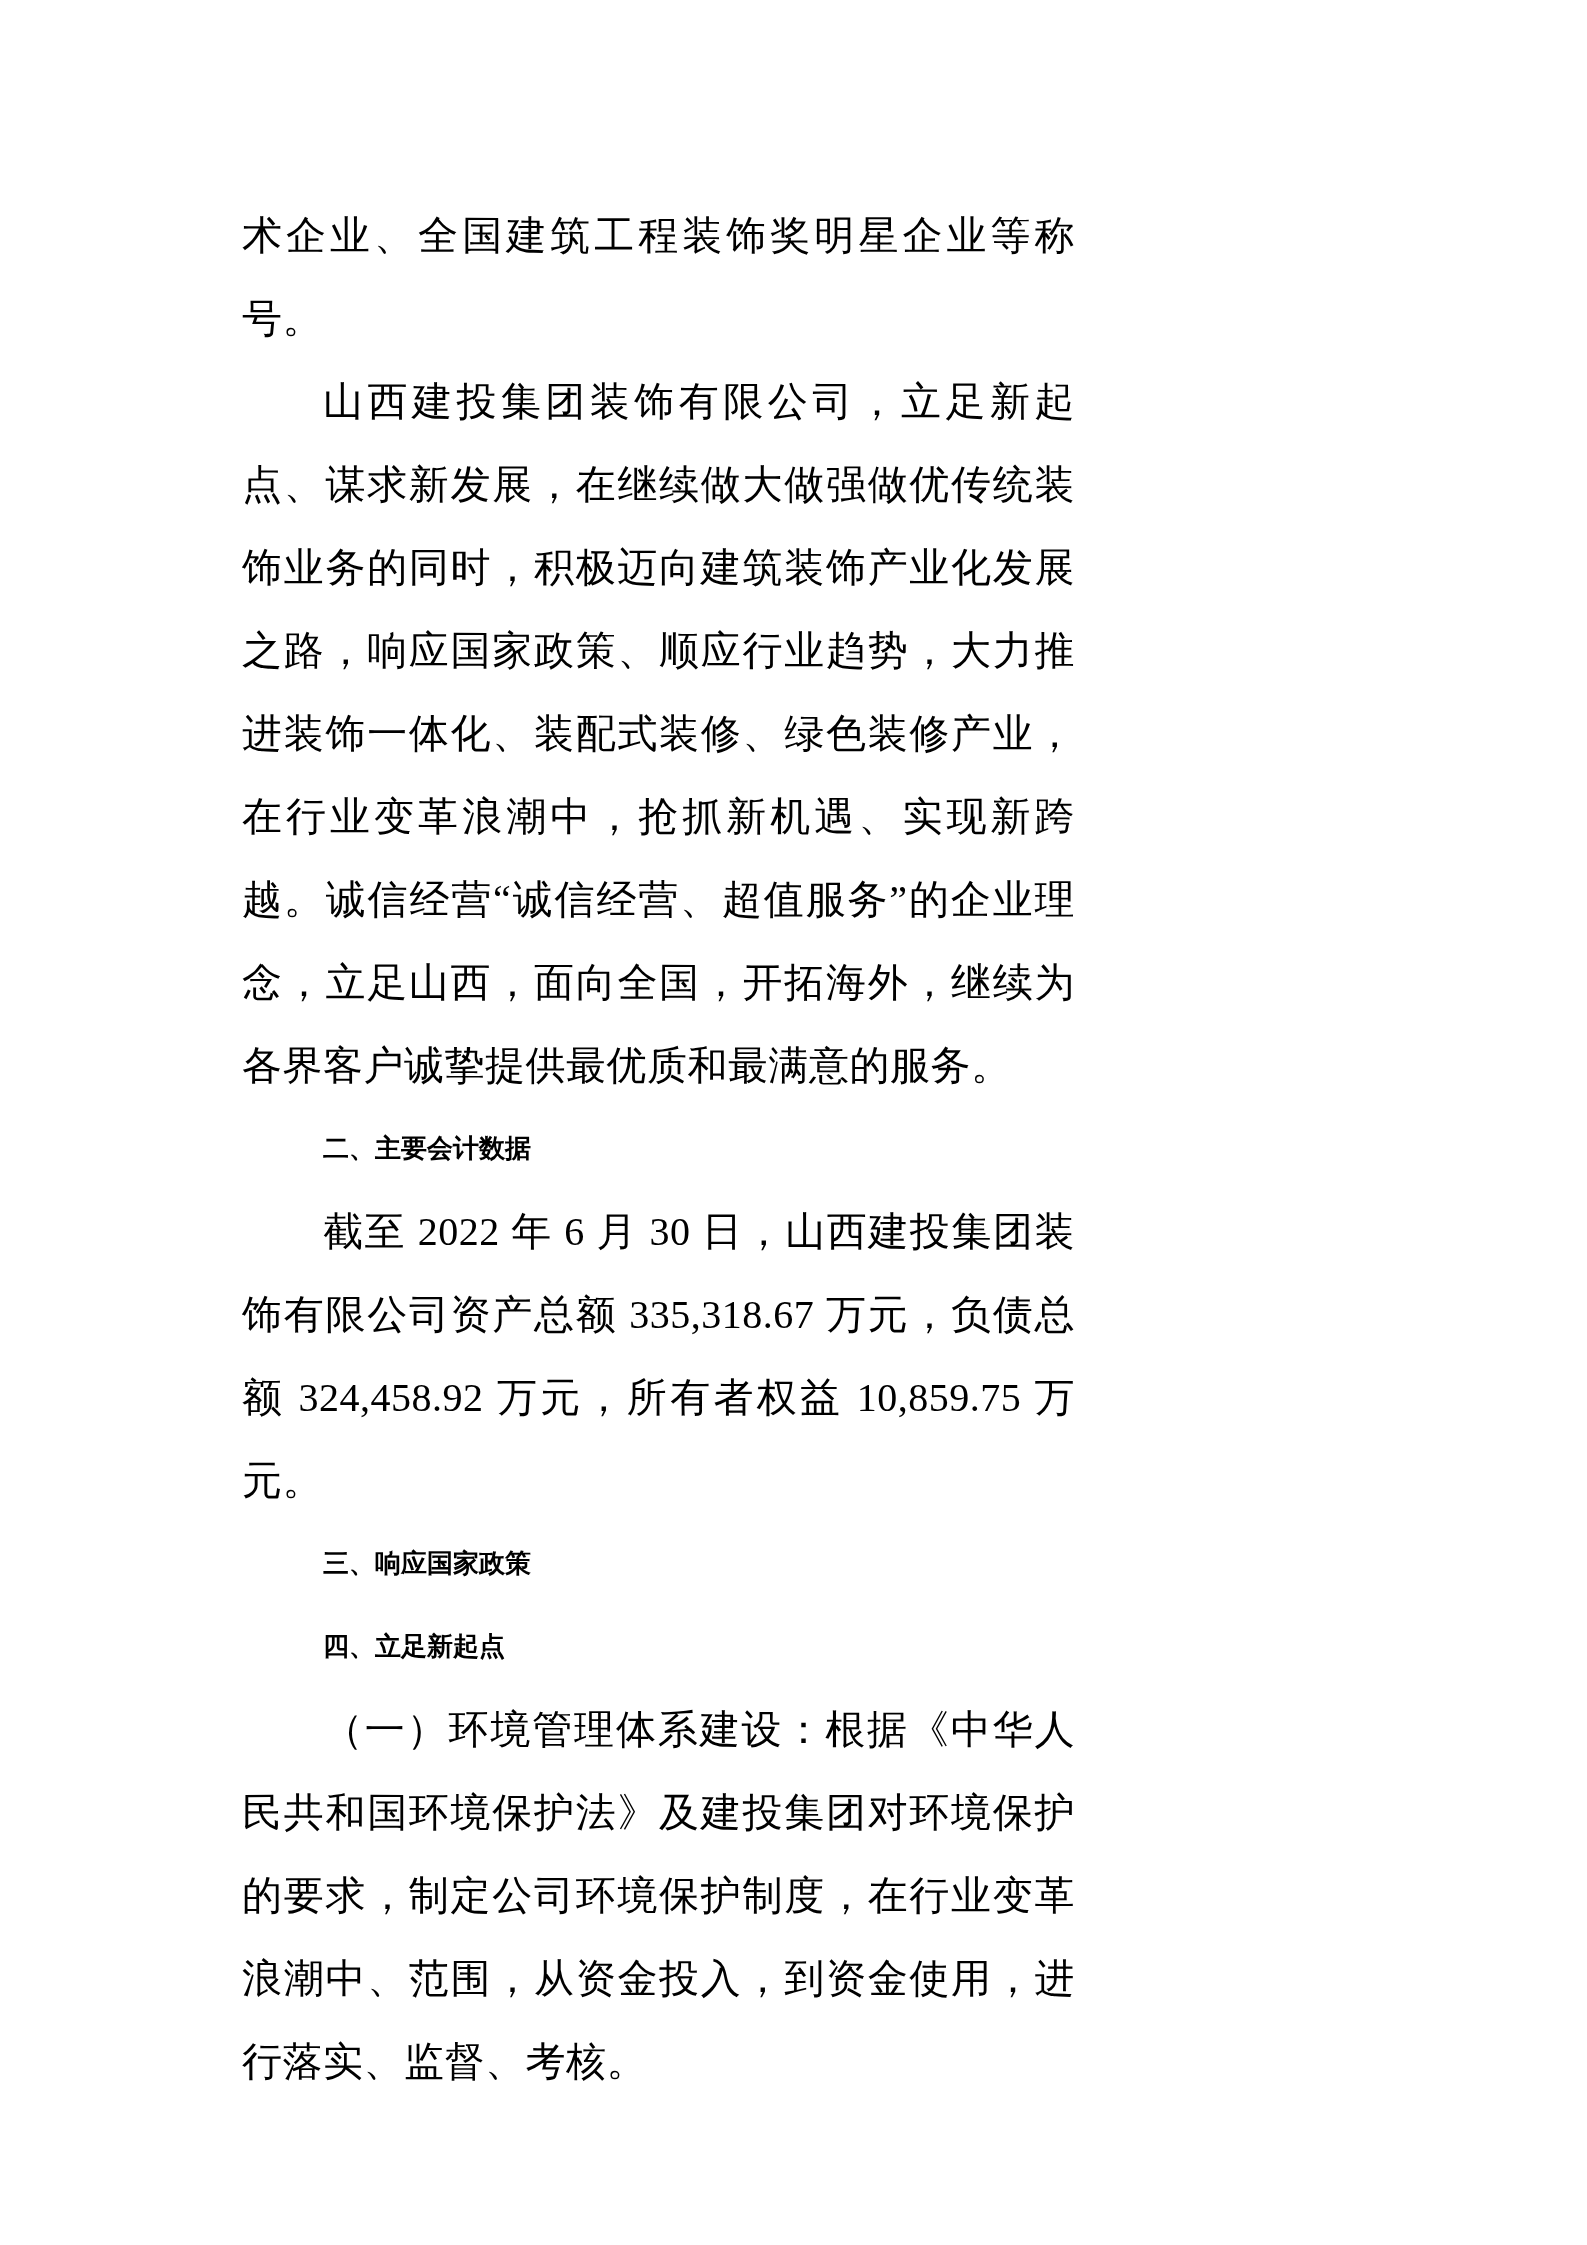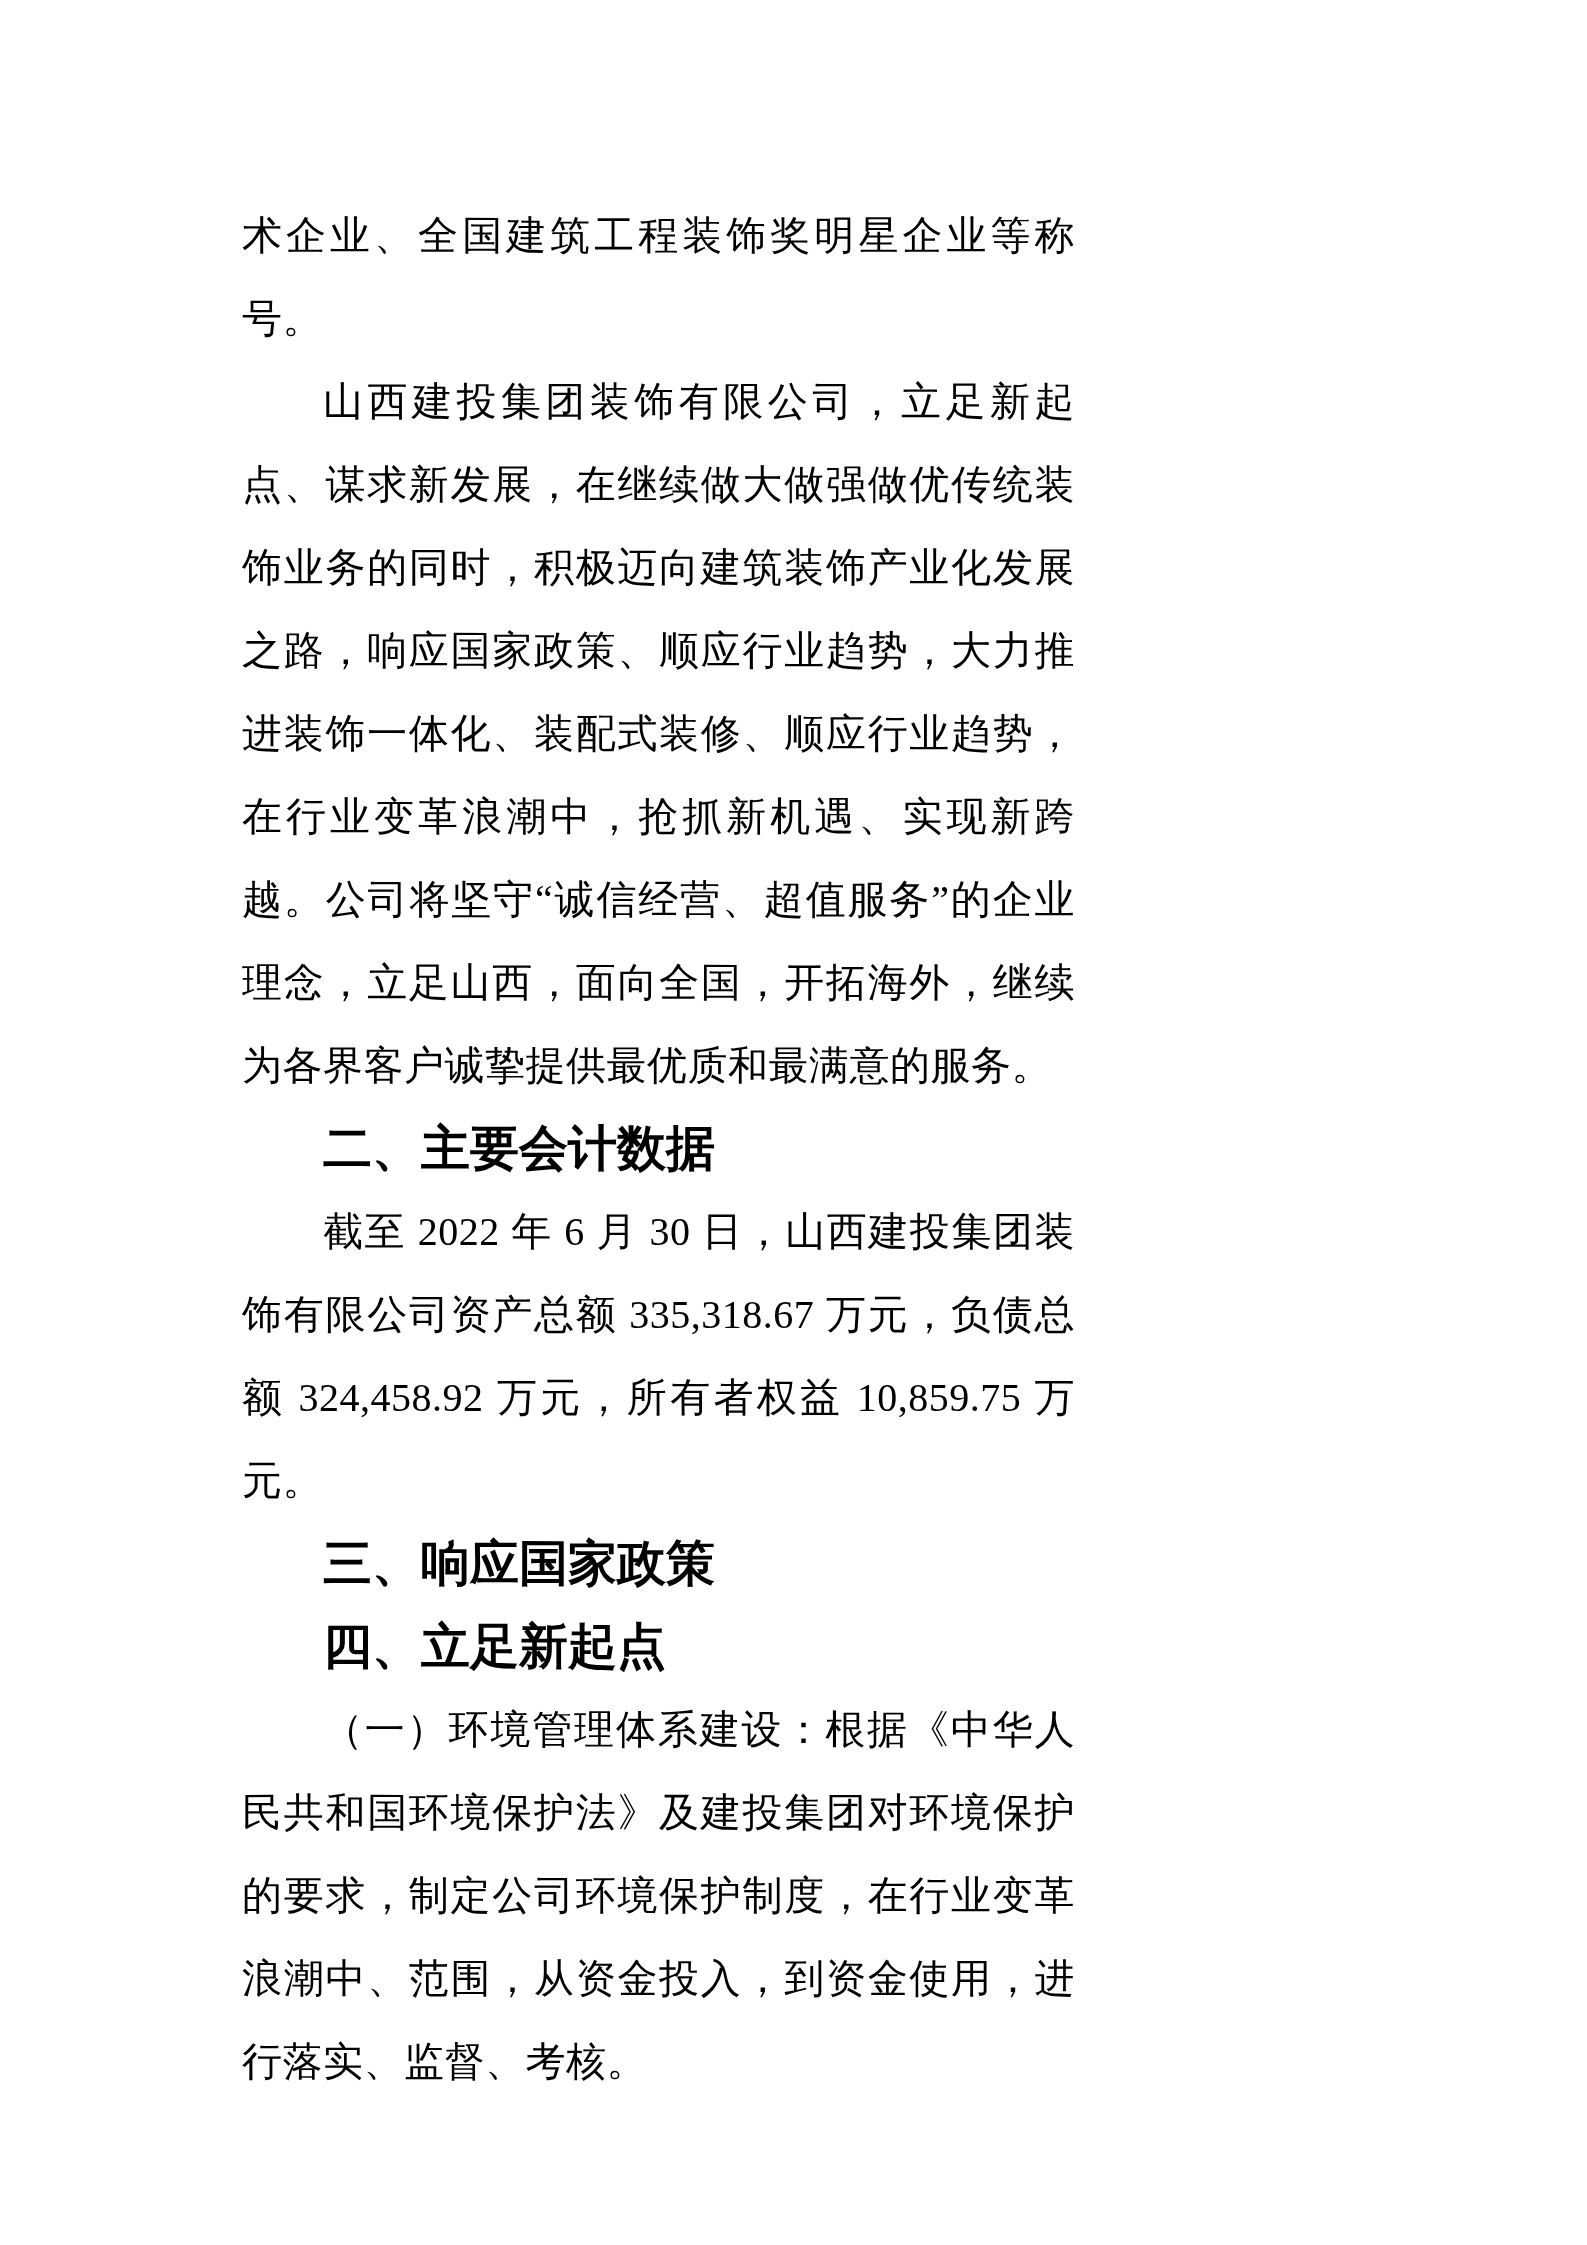--- a/index.html
+++ b/index.html
@@ -29,35 +29,35 @@
     margin: 0;
     text-align: justify;
     text-justify: inter-ideograph;
     color: #000000;
   }
   .para.indent {
     text-indent: 81px;
   }
   .heading {
     font-family: "Liberation Sans", "DejaVu Sans", sans-serif;
-    font-size: 49px;
+    font-size: 26px;
     line-height: 83px;
     font-weight: 700;
     margin: 0;
     text-indent: 81px;
     text-align: left;
     color: #000000;
   }
 </style>
 </head>
 <body>
 
 <div class="page">
   <div class="doc-body" id="doc-body">
       <p class="para">术企业、全国建筑工程装饰奖明星企业等称号。</p>
-      <p class="para indent">山西建投集团装饰有限公司，立足新起点、谋求新发展，在继续做大做强做优传统装饰业务的同时，积极迈向建筑装饰产业化发展之路，响应国家政策、顺应行业趋势，大力推进装饰一体化、装配式装修、顺应行业趋势，在行业变革浪潮中，抢抓新机遇、实现新跨越。公司将坚守“诚信经营、超值服务”的企业理念，立足山西，面向全国，开拓海外，继续为各界客户诚挚提供最优质和最满意的服务。</p>
+      <p class="para indent">山西建投集团装饰有限公司，立足新起点、谋求新发展，在继续做大做强做优传统装饰业务的同时，积极迈向建筑装饰产业化发展之路，响应国家政策、顺应行业趋势，大力推进装饰一体化、装配式装修、绿色装修产业，在行业变革浪潮中，抢抓新机遇、实现新跨越。诚信经营“诚信经营、超值服务”的企业理念，立足山西，面向全国，开拓海外，继续为各界客户诚挚提供最优质和最满意的服务。</p>
       <h2 class="heading">二、主要会计数据</h2>
       <p class="para indent">截至 2022 年 6 月 30 日，山西建投集团装饰有限公司资产总额 335,318.67 万元，负债总额 324,458.92 万元，所有者权益 10,859.75 万元。</p>
       <h2 class="heading">三、响应国家政策</h2>
       <h2 class="heading">四、立足新起点</h2>
       <p class="para indent">（一）环境管理体系建设：根据《中华人民共和国环境保护法》及建投集团对环境保护的要求，制定公司环境保护制度，在行业变革浪潮中、范围，从资金投入，到资金使用，进行落实、监督、考核。</p>
     </div>
 </div>
 
 </body></html>

